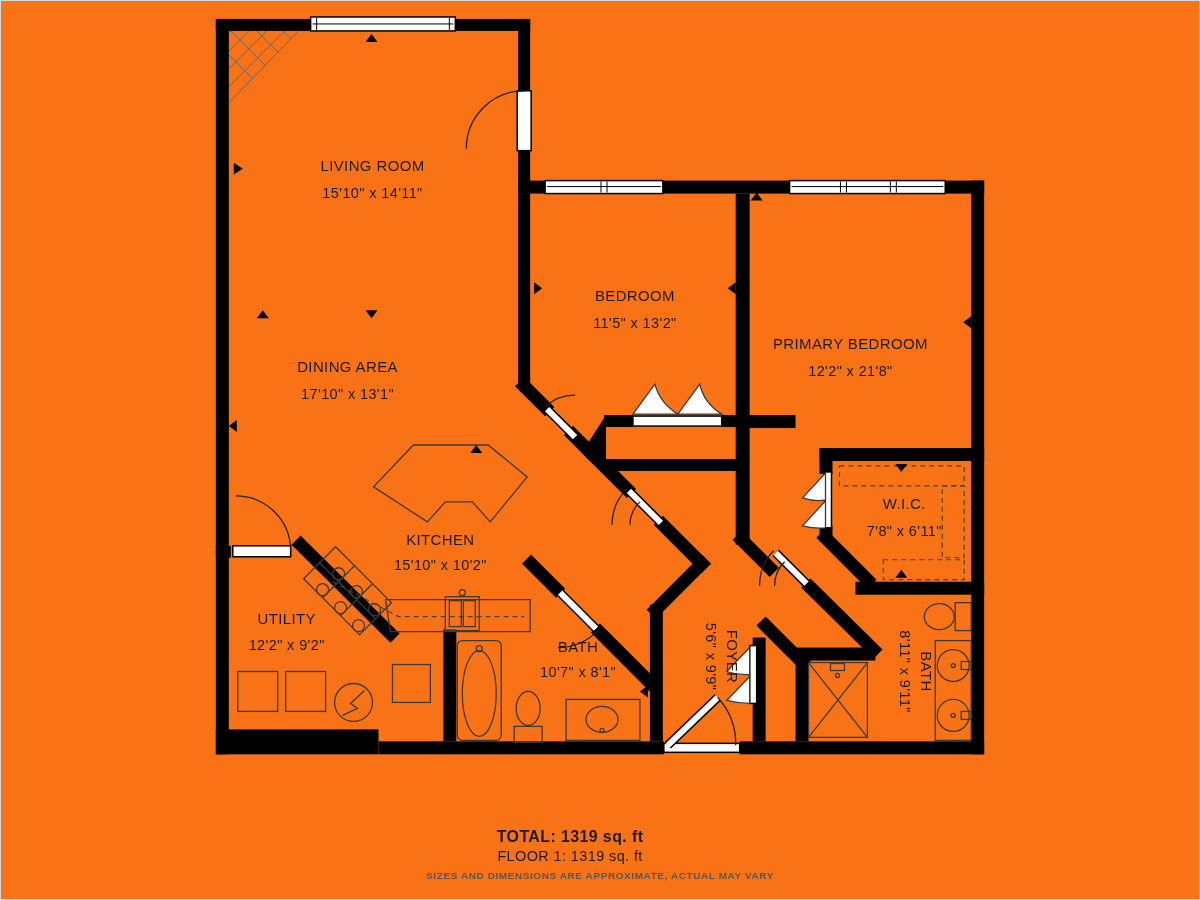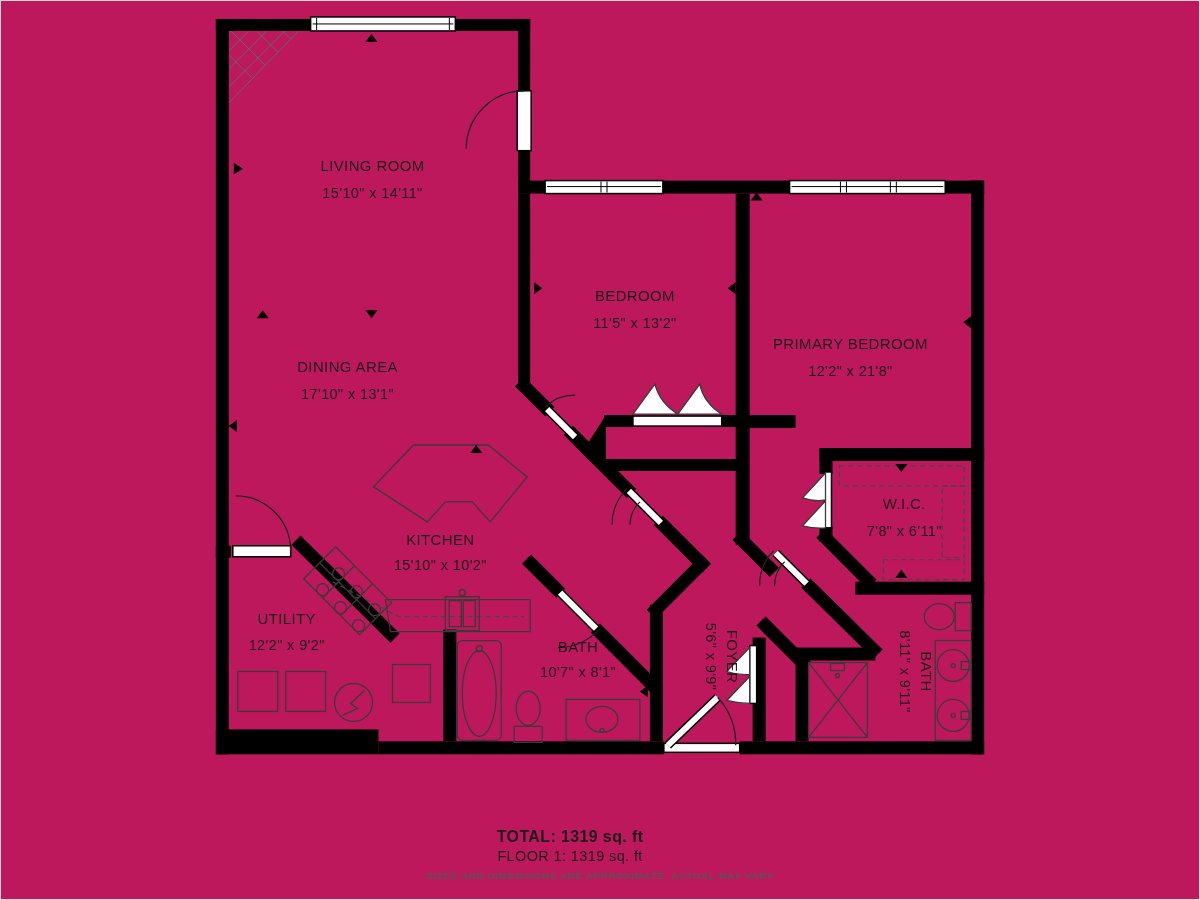--- a/index.html
+++ b/index.html
@@ -1,17 +1,17 @@
 <!DOCTYPE html>
 <html><head>
 <meta charset="utf-8">
 <style>
   html,body{margin:0;padding:0;background:#ffffff;}
   .canvas{
-    width:1198px;height:898px;border:1px solid #d8d8d8;background:#be185d;
+    width:1198px;height:898px;border:1px solid #d8d8d8;background:#f97316;
     position:relative;margin:0 auto;overflow:hidden;
     font-family:"Liberation Sans","DejaVu Sans",sans-serif;
   }
   svg{display:block;}
   text{
     font-family:"Liberation Sans","DejaVu Sans",sans-serif;
     fill:#1b1b1b;letter-spacing:0.4px;
   }
   .room-name{font-size:15px;}
   .room-dims{font-size:14.5px;}

